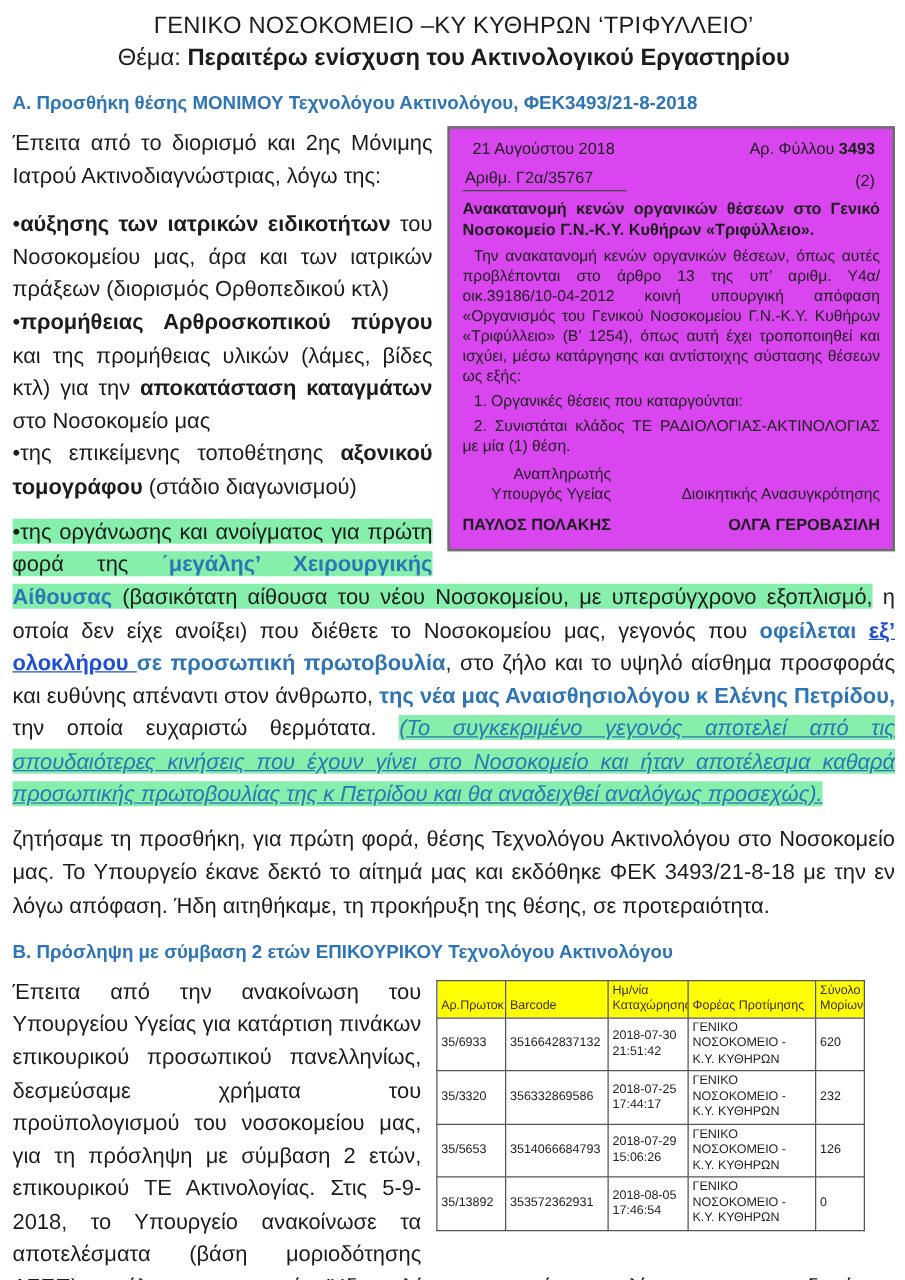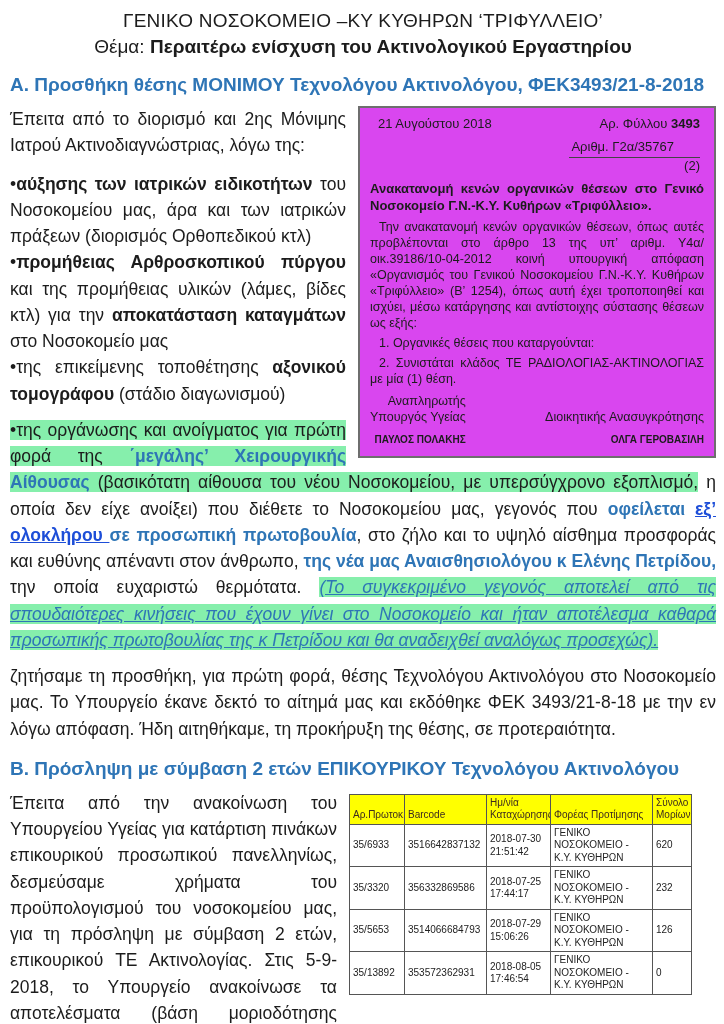--- a/index.html
+++ b/index.html
@@ -4,47 +4,47 @@
 <style>
   html,body{margin:0;padding:0;background:#ffffff;}
   body{width:724px;height:1024px;overflow:hidden;
        font-family:"Liberation Sans",sans-serif;color:#1c1c1c;}
   .page{padding:10px 8px 0 10px;}
 
   .doc-title{text-align:center;font-size:19px;letter-spacing:.2px;}
   .doc-subject{text-align:center;font-size:19px;margin-top:4px;}
   .doc-subject .bold{font-weight:bold;}
 
-  .sec-heading{color:#2E75B6;font-weight:bold;font-size:19px;margin:16px 0 10px;}
+  .sec-heading{color:#2E75B6;font-weight:bold;font-size:15px;margin:16px 0 10px;}
 
   .flow{font-size:17.5px;line-height:1.5;text-align:justify;}
   .flow p{margin:0;}
   .flow .intro{margin-bottom:12px;}
   .flow .p4{margin-top:10px;}
   .flow .p5{margin-top:10px;}
 
   .bold{font-weight:bold;}
   .blue-b{color:#2E75B6;font-weight:bold;}
   .blue-b-u{color:#1d4ed8;font-weight:bold;text-decoration:underline;}
   .blue-iu{color:#2E75B6;font-style:italic;text-decoration:underline;}
   .hl{background:#86efac;}
 
   
   .fek-box{float:right;width:334px;border:2px solid #6e6e6e;background:#d946ef;
            padding:8px 10px 10px;margin:0 0 8px 12px;
            font-size:12.5px;line-height:1.28;text-align:justify;}
   .fek-head{display:flex;justify-content:space-between;padding:0 4px 0 8px;font-size:13px;}
   .fek-head2{display:flex;justify-content:space-between;align-items:flex-end;
-             margin-top:6px;padding-right:4px;font-size:13px;flex-direction:column;}
+             margin-top:6px;padding-right:4px;font-size:13px;}
   .fek-protocol{border-bottom:1.5px solid #444;padding:0 26px 2px 2px;}
   .fek-title{font-weight:bold;font-size:13px;line-height:1.3;margin-top:6px;}
   .fek-body p{margin:4px 0 0;text-indent:9px;}
   .fek-sigs{display:flex;justify-content:space-between;margin-top:6px;text-align:right;}
   .fek-sig-col{display:flex;flex-direction:column;justify-content:flex-end;}
-  .fek-sig-name{font-weight:bold;margin-top:9px;font-size:10px;}
+  .fek-sig-name{font-weight:bold;margin-top:9px;font-size:13px;}
 
   
   .rt-wrap{float:right;margin:4px 24px 8px 12px;}
   table.rt{border-collapse:collapse;table-layout:fixed;width:342px;
            font-size:10px;line-height:1.25;background:#fff;}
   table.rt th,table.rt td{border:1px solid #555;padding:2px 3px;overflow:hidden;
                           text-align:left;vertical-align:bottom;}
   table.rt th{background:#FFFF00;font-weight:normal;color:#3d2b1f;}
   table.rt td{vertical-align:middle;color:#222;}
 

